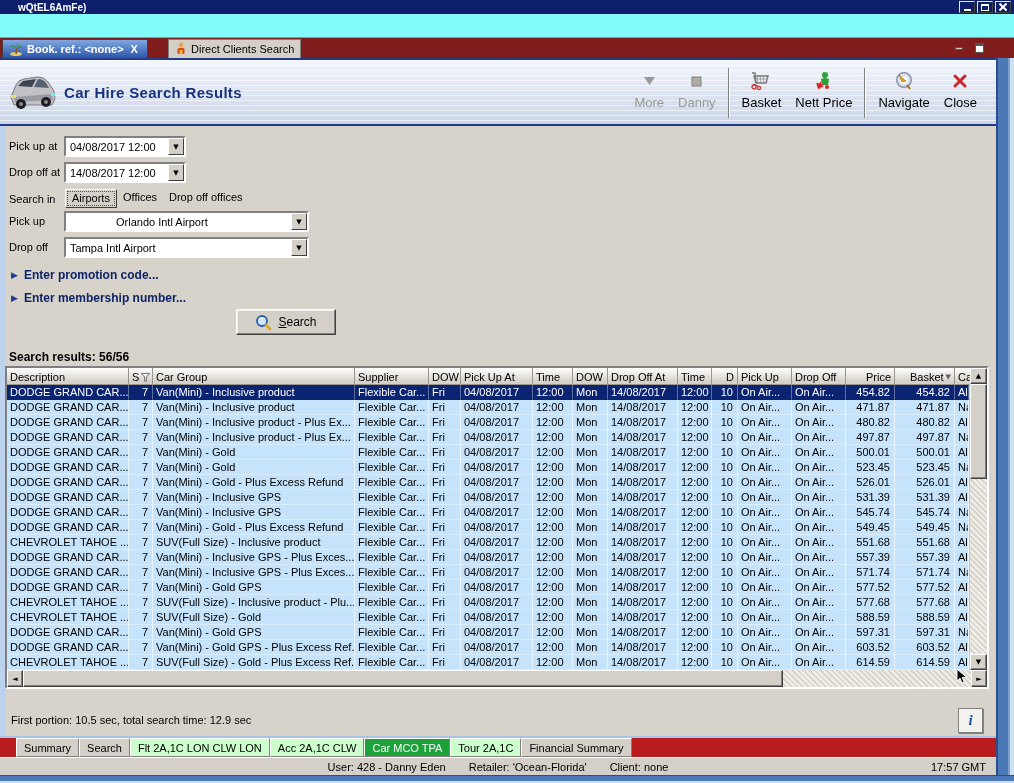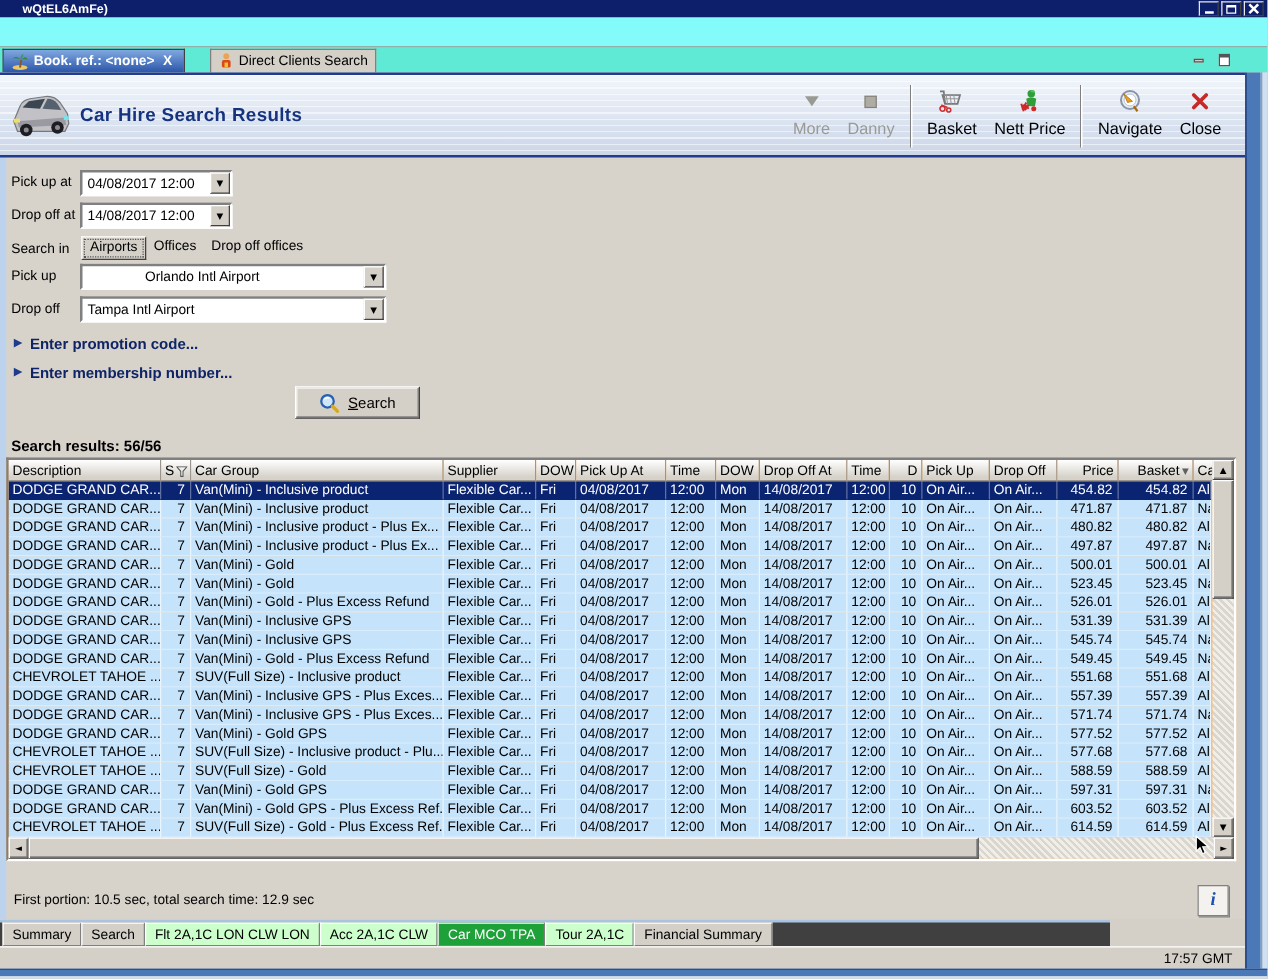--- a/index.html
+++ b/index.html
@@ -14,21 +14,21 @@
   .win-btn { width:16px; height:12px; background:#0D1F6B; border:1px solid #E8E8E8; border-right-color:#404040; border-bottom-color:#404040; display:flex; align-items:center; justify-content:center; }
   .glyph-min { width:7px; height:2px; background:#fff; margin-top:5px; }
   .glyph-max { width:8px; height:7px; border:1px solid #fff; border-top-width:2px; }
   .glyph-x { position:relative; width:8px; height:8px; }
   .glyph-x::before,.glyph-x::after { content:""; position:absolute; left:3px; top:-1px; width:2px; height:10px; background:#fff; }
   .glyph-x::before { transform:rotate(45deg);} .glyph-x::after { transform:rotate(-45deg);}
 
   .cyan-band { position:absolute; left:0; top:14px; width:1014px; height:24px; background:#83FBFB; border-bottom:1px solid #9a968e; }
 
   
-  .tabstrip { position:absolute; left:0; top:38px; width:1014px; height:20px; background:#5eead4; }
+  .tabstrip { position:absolute; left:0; top:38px; width:1014px; height:20px; background:#7f1d1d; }
   .dtab { position:absolute; top:1px; height:19px; display:flex; align-items:center; gap:4px; padding:0 6px; border:1px solid #808080; border-bottom:none; background:#D4D0C8; }
   .dtab.sel { background:linear-gradient(180deg,#7FA8E0 0%,#2B55A8 100%); color:#fff; font-weight:bold; border-color:#404040; }
   .dtab .tclose { width:13px; height:13px; display:flex; align-items:center; justify-content:center; color:#fff; font-weight:bold; font-size:11px; }
   .mdi-ctl { position:absolute; top:4px; width:14px; height:12px; display:flex; align-items:center; justify-content:center; }
   .mdi-min { right:48px; } .mdi-restore { right:28px; }
   .mdi-min .bar { width:8px; height:3px; background:#D4D0C8; border:1px solid #555; }
   .mdi-restore .box { width:9px; height:10px; border:1px solid #555; border-top:3px solid #555; background:#fff; }
 
   
   .panel { position:absolute; left:0; top:58px; width:996px; height:677px; background:#D7D3CB; border-left:5px solid #BDD2EC; }
@@ -87,21 +87,21 @@
   .vscroll .thumb { position:absolute; top:16px; left:0; width:17px; height:95px; background:#D4D0C8; border:1px solid; border-color:#fff #404040 #404040 #fff; box-shadow:inset -1px -1px 0 #808080; }
   .hscroll { position:absolute; left:0; bottom:0; width:980px; height:17px; background:repeating-linear-gradient(45deg,#F0EEE8 0 2px,#DAD6CE 2px 4px); }
   .hscroll .left { position:absolute; left:0; top:0; width:16px; height:17px; }
   .hscroll .right { position:absolute; right:0; top:0; width:16px; height:17px; }
   .hscroll .thumb { position:absolute; left:16px; top:0; width:760px; height:17px; background:#D4D0C8; border:1px solid; border-color:#fff #404040 #404040 #fff; box-shadow:inset -1px -1px 0 #808080; }
 
   .timing { position:absolute; left:6px; top:656px; }
   .info-btn { position:absolute; left:953px; top:650px; width:25px; height:25px; background:#F4F2EE; border:1px solid #808080; box-shadow:1px 1px 0 #808080; display:flex; align-items:center; justify-content:center; color:#1A50B0; font-family:"Liberation Serif","DejaVu Serif",serif; font-style:italic; font-weight:bold; font-size:15px; }
 
   
-  .bottom-tabs { position:absolute; left:0; top:736px; width:888px; height:21px; background:#404040; border-top:2px solid #A9C4E3; padding-left:2px; display:flex; align-items:flex-start; }
+  .bottom-tabs { position:absolute; left:0; top:736px; width:996px; height:21px; background:#b91c1c; border-top:2px solid #A9C4E3; padding-left:16px; display:flex; align-items:flex-start; }
   .btab { height:19px; padding:3px 7px 0 7px; border:1px solid #808080; border-left-color:#fff; border-top-color:#fff; white-space:nowrap; }
   .btab.bt-plain { background:#D4D0C8; }
   .btab.bt-green { background:#CCFFCC; }
   .btab.bt-green-active { background:#1FA139; color:#fff; }
   .statusbar { position:absolute; left:0; top:757px; width:996px; height:18px; background:#D4D0C8; border-top:1px solid #fff; display:flex; align-items:center; }
   .status-center { position:absolute; left:0; width:996px; text-align:center; }
   .status-center span { margin:0 10px; }
   .status-time { position:absolute; right:10px; }
 
   
@@ -744,18 +744,23 @@
       <span class="btab bt-green"><span>Acc 2A,1C CLW</span></span>
 
       <span class="btab bt-green-active"><span>Car MCO TPA</span></span>
 
       <span class="btab bt-green"><span>Tour 2A,1C</span></span>
 
       <span class="btab bt-plain"><span>Financial Summary</span></span>
     </div>
 
   <div class="statusbar">
+    <span class="status-center">
+      <span>User: 428 - Danny Eden</span>
+      <span>Retailer: 'Ocean-Florida'</span>
+      <span>Client: none</span>
+    </span>
     <span class="status-time">17:57 GMT</span>
   </div>
 
   <div class="bottom-stripe"></div>
   <div class="bottom-light"></div>
 </div>
 
 </body></html>

